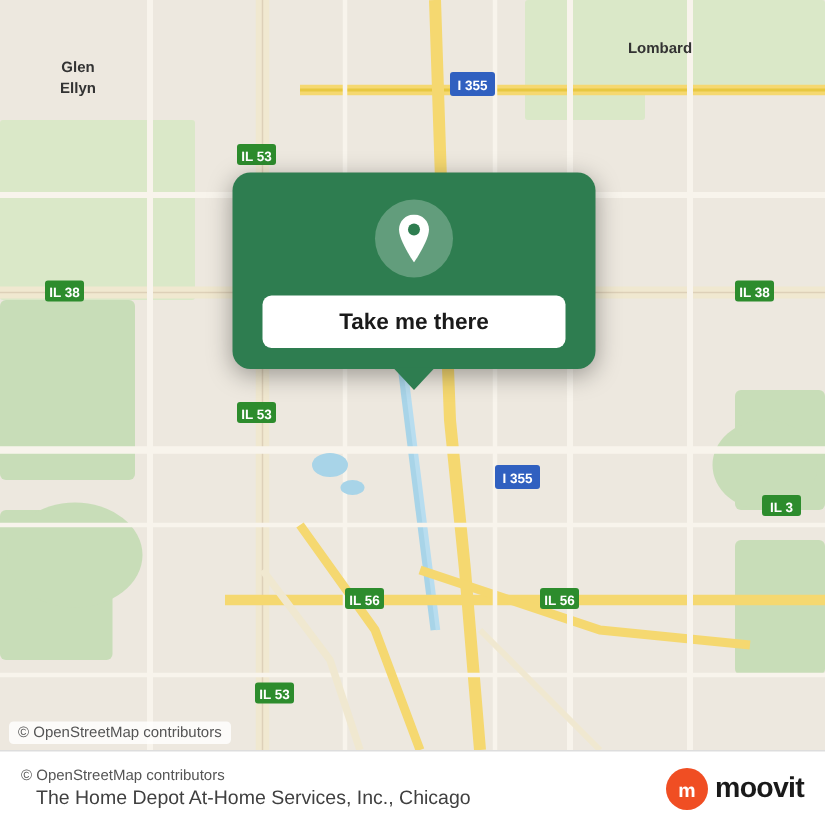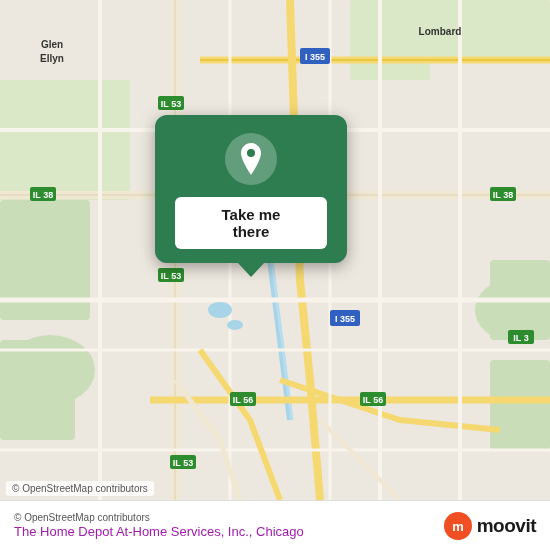--- a/index.html
+++ b/index.html
@@ -24,21 +24,21 @@
       position: absolute;
       top: 0; left: 0;
       width: 100%; height: 100%;
     }
 
     
     #popup-card {
       position: absolute;
       top: 115px;
       left: 155px;
-      width: 192px;
+      width: 242px;
       background: #2e7d50;
       border-radius: 12px;
       display: flex;
       flex-direction: column;
       align-items: center;
       padding: 18px 20px 14px 20px;
       box-shadow: 0 4px 16px rgba(0,0,0,0.35);
       z-index: 10;
     }
 
@@ -97,22 +97,23 @@
     }
 
     #osm-credit {
       font-size: 10px;
       color: #555;
       margin-bottom: 1px;
     }
 
     #place-name {
       font-size: 13px;
-      color: #a21caf;
+      color: #404040;
       font-weight: 500;
+      margin-left: 10px;
     }
 
     #moovit-logo {
       display: flex;
       align-items: center;
       gap: 5px;
     }
 
     #moovit-icon {
       width: 28px;

